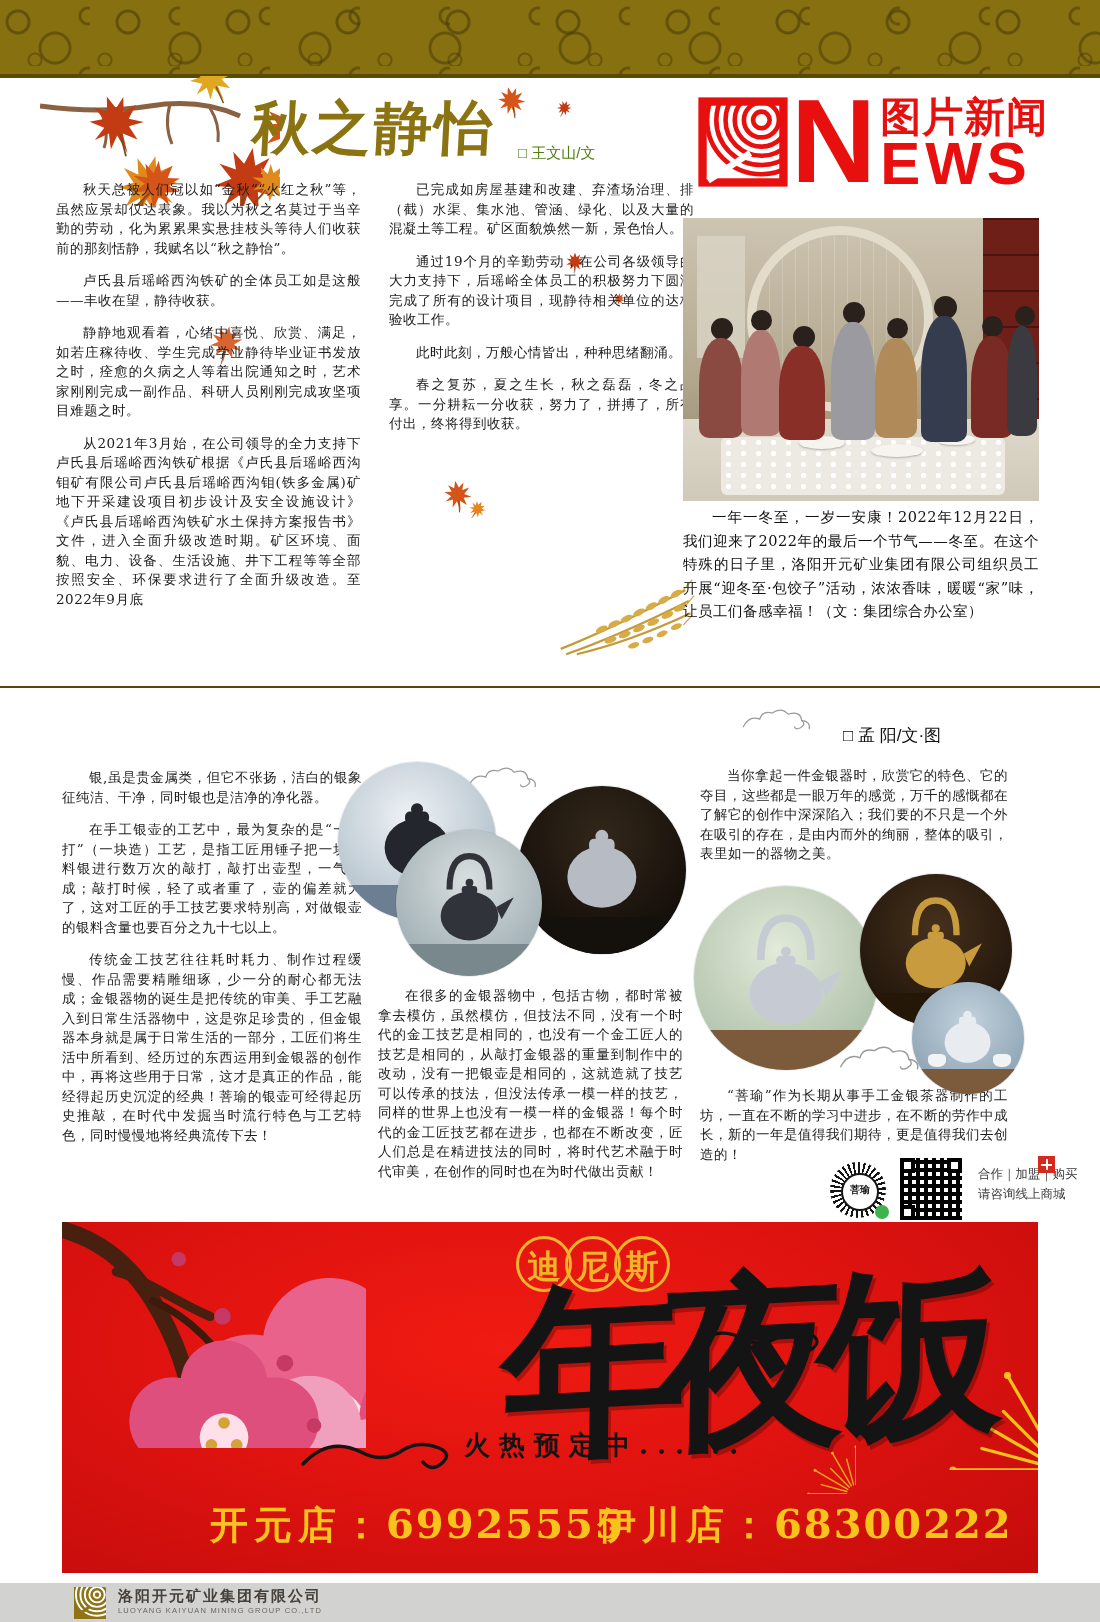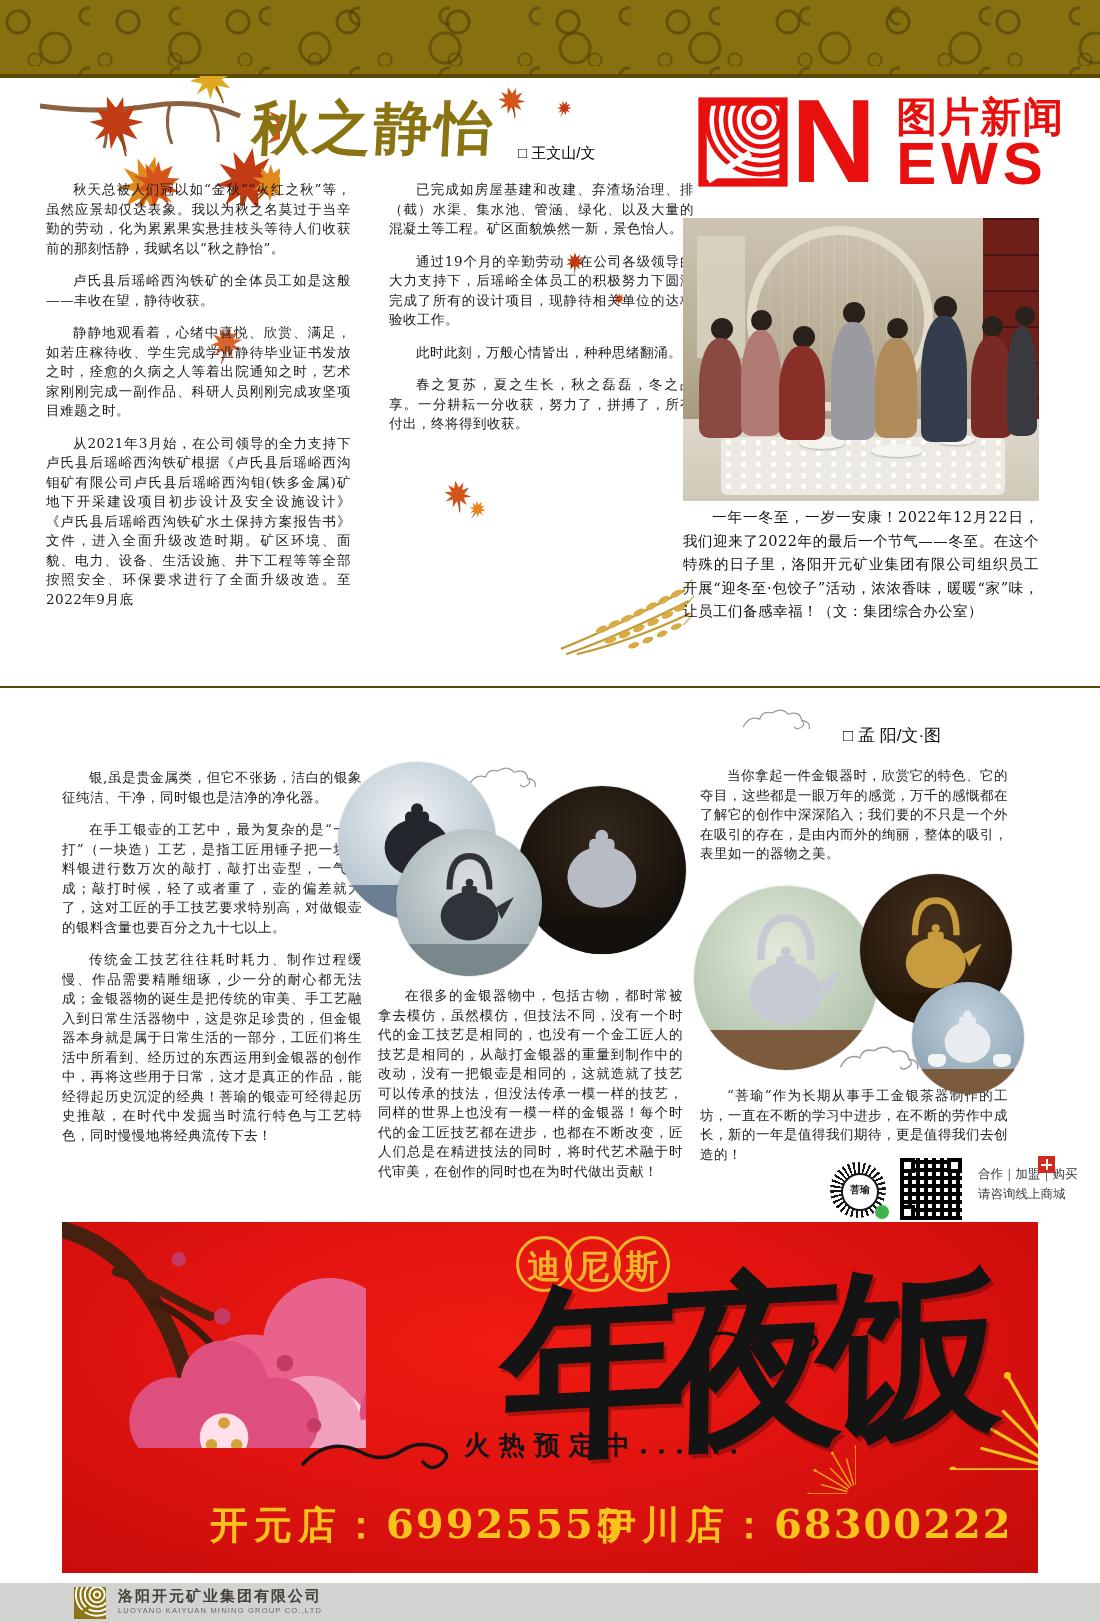--- a/index.html
+++ b/index.html
@@ -12,32 +12,32 @@
     background-image:
       radial-gradient(circle at 18px 22px, rgba(0,0,0,0) 9px, rgba(70,56,6,.55) 10px, rgba(70,56,6,.55) 12px, rgba(0,0,0,0) 13px),
       radial-gradient(circle at 55px 48px, rgba(0,0,0,0) 13px, rgba(70,56,6,.5) 14px, rgba(70,56,6,.5) 16px, rgba(0,0,0,0) 17px),
       radial-gradient(circle at 88px 16px, rgba(0,0,0,0) 6px, rgba(70,56,6,.5) 7px, rgba(70,56,6,.5) 9px, rgba(0,0,0,0) 10px),
       radial-gradient(circle at 35px 60px, rgba(0,0,0,0) 5px, rgba(70,56,6,.45) 6px, rgba(70,56,6,.45) 7px, rgba(0,0,0,0) 8px);
     background-size:110px 70px,130px 74px,90px 60px,70px 66px;}
 
   
   .a1-title{position:absolute;left:252px;top:90px;font-size:58px;font-weight:bold;color:#8a7310;
     letter-spacing:3px;transform:skewX(-3deg);}
-  .a1-byline{position:absolute;left:518px;top:144px;font-size:15px;color:#000000;font-family:"Liberation Sans",sans-serif;}
+  .a1-byline{position:absolute;left:518px;top:144px;font-size:15px;color:#4d7c0f;font-family:"Liberation Sans",sans-serif;}
   .textcol{position:absolute;}
   .textcol p{margin:0 0 13px;font-size:13.5px;line-height:19.5px;color:#1c1c1c;text-align:justify;
     text-indent:2em;letter-spacing:.5px;}
-  .a1-col1{left:46px;top:180px;width:305px;}
+  .a1-col1{left:56px;top:180px;width:305px;}
   .a1-col2{left:389px;top:180px;width:305px;}
 
   
   .news-logo{position:absolute;left:697px;top:96px;display:flex;align-items:flex-start;color:#e8100f;}
   .nl-box{width:92px;height:92px;flex:0 0 auto;}
   .nl-n{font-family:"Liberation Sans",sans-serif;font-weight:900;font-size:118px;line-height:90px;margin-left:2px;}
-  .nl-right{margin-left:20px;}
+  .nl-right{margin-left:4px;}
   .nl-cn{font-family:"Liberation Sans",sans-serif;font-weight:900;font-size:41px;line-height:42px;letter-spacing:1px;}
   .nl-ews{font-family:"Liberation Sans",sans-serif;font-weight:900;font-size:60px;line-height:52px;letter-spacing:5px;}
 
   
   .photo{position:absolute;left:683px;top:218px;width:356px;height:283px;overflow:hidden;
     background:linear-gradient(180deg,#cdc4b2 0%,#b4a88f 55%,#8e8069 100%);}
   .pw-moon{position:absolute;left:64px;top:8px;width:168px;height:168px;border-radius:50%;
     border:9px solid #e3dccb;background:radial-gradient(circle at 50% 40%,#c4b89e 0%,#968a72 90%);
     background-image:repeating-linear-gradient(90deg,rgba(255,255,255,.18) 0 1px,rgba(0,0,0,0) 1px 13px);}
   .pw-cab{position:absolute;left:300px;top:0;width:56px;height:212px;background:#6e1f18;

